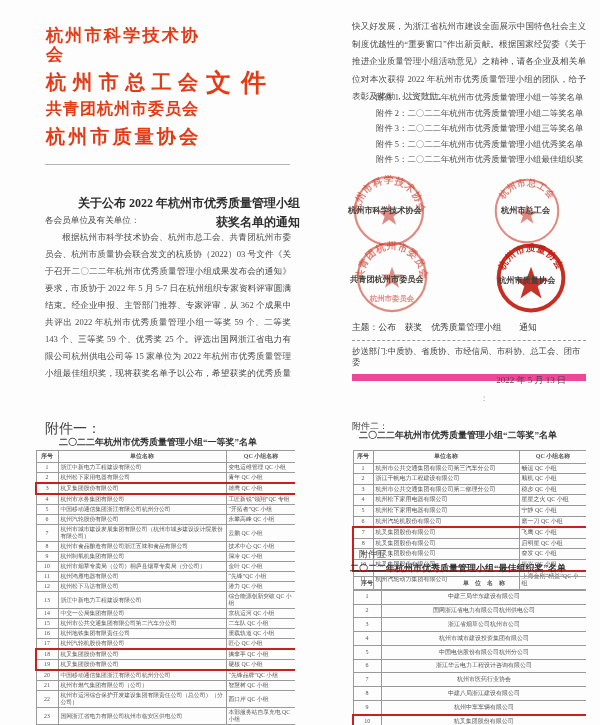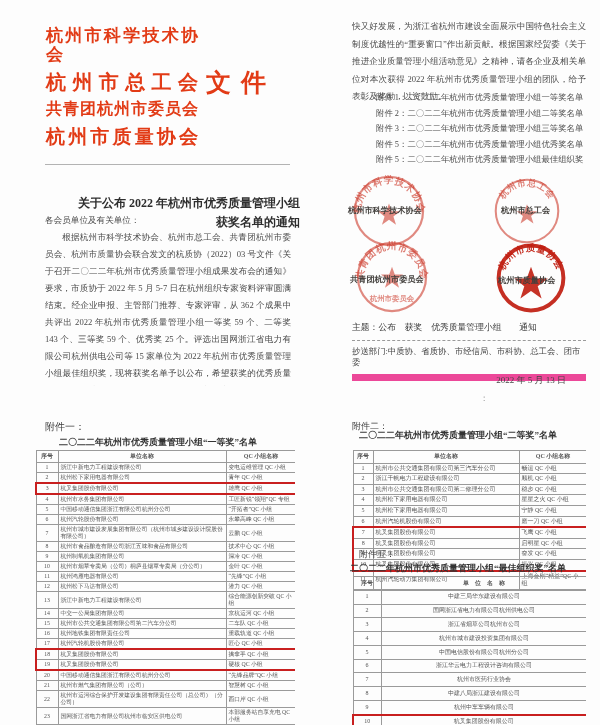--- a/index.html
+++ b/index.html
@@ -25,21 +25,21 @@
   .org-0{font-size:17px;margin-bottom:7px;}
   .org-1{font-size:20px;margin-bottom:7px;}
   .org-2{font-size:16px;margin-bottom:8px;}
   .org-3{font-size:19px;}
   .doc-word{position:absolute;left:160px;top:40px;color:var(--red);font-weight:bold;font-size:25px;letter-spacing:10px;white-space:nowrap;}
   .doc-number{position:absolute;left:0;top:146px;width:300px;text-align:center;font-size:9px;color:#6e625c;letter-spacing:1px;}
   .head-rule{position:absolute;left:45px;top:164px;width:245px;border-top:1px solid #b3b3b3;}
   .doc-title{position:absolute;left:0;top:180px;width:300px;text-align:right;font-size:12px;font-weight:bold;color:#2e2e2e;line-height:19px;margin-top:14px;}
   .body-text{position:absolute;left:45px;top:212px;width:246px;height:174px;overflow:hidden;font-size:8.6px;line-height:17px;text-align:justify;color:#4a4a4a;}
   .body-text .para{text-indent:2em;}
-  .att-label{position:absolute;left:45px;top:420px;font-size:10px;color:#3f3f3f;}
+  .att-label{position:absolute;left:45px;top:420px;font-size:14px;color:#3f3f3f;}
   .tbl-title{position:absolute;left:0;width:300px;text-align:center;font-size:9px;font-weight:bold;color:#333;padding-left:16px;}
   #t1-title{top:436px;}
   .award-table{border-collapse:collapse;table-layout:fixed;width:100%;font-size:5.8px;line-height:7px;color:#555;}
   .award-table th,.award-table td{border:1px solid var(--line);padding:1px 2px;vertical-align:middle;}
   .award-table th{font-weight:bold;text-align:center;font-size:6px;padding:2px 1px;}
   .award-table td.c-no{text-align:center;}
   #table1-wrap{position:absolute;left:35px;top:450px;width:260px;height:275px;overflow:hidden;}
   #table1 col.no{width:22px;} #table1 col.unit{width:168px;} #table1 col.qc{width:70px;}
 
   

